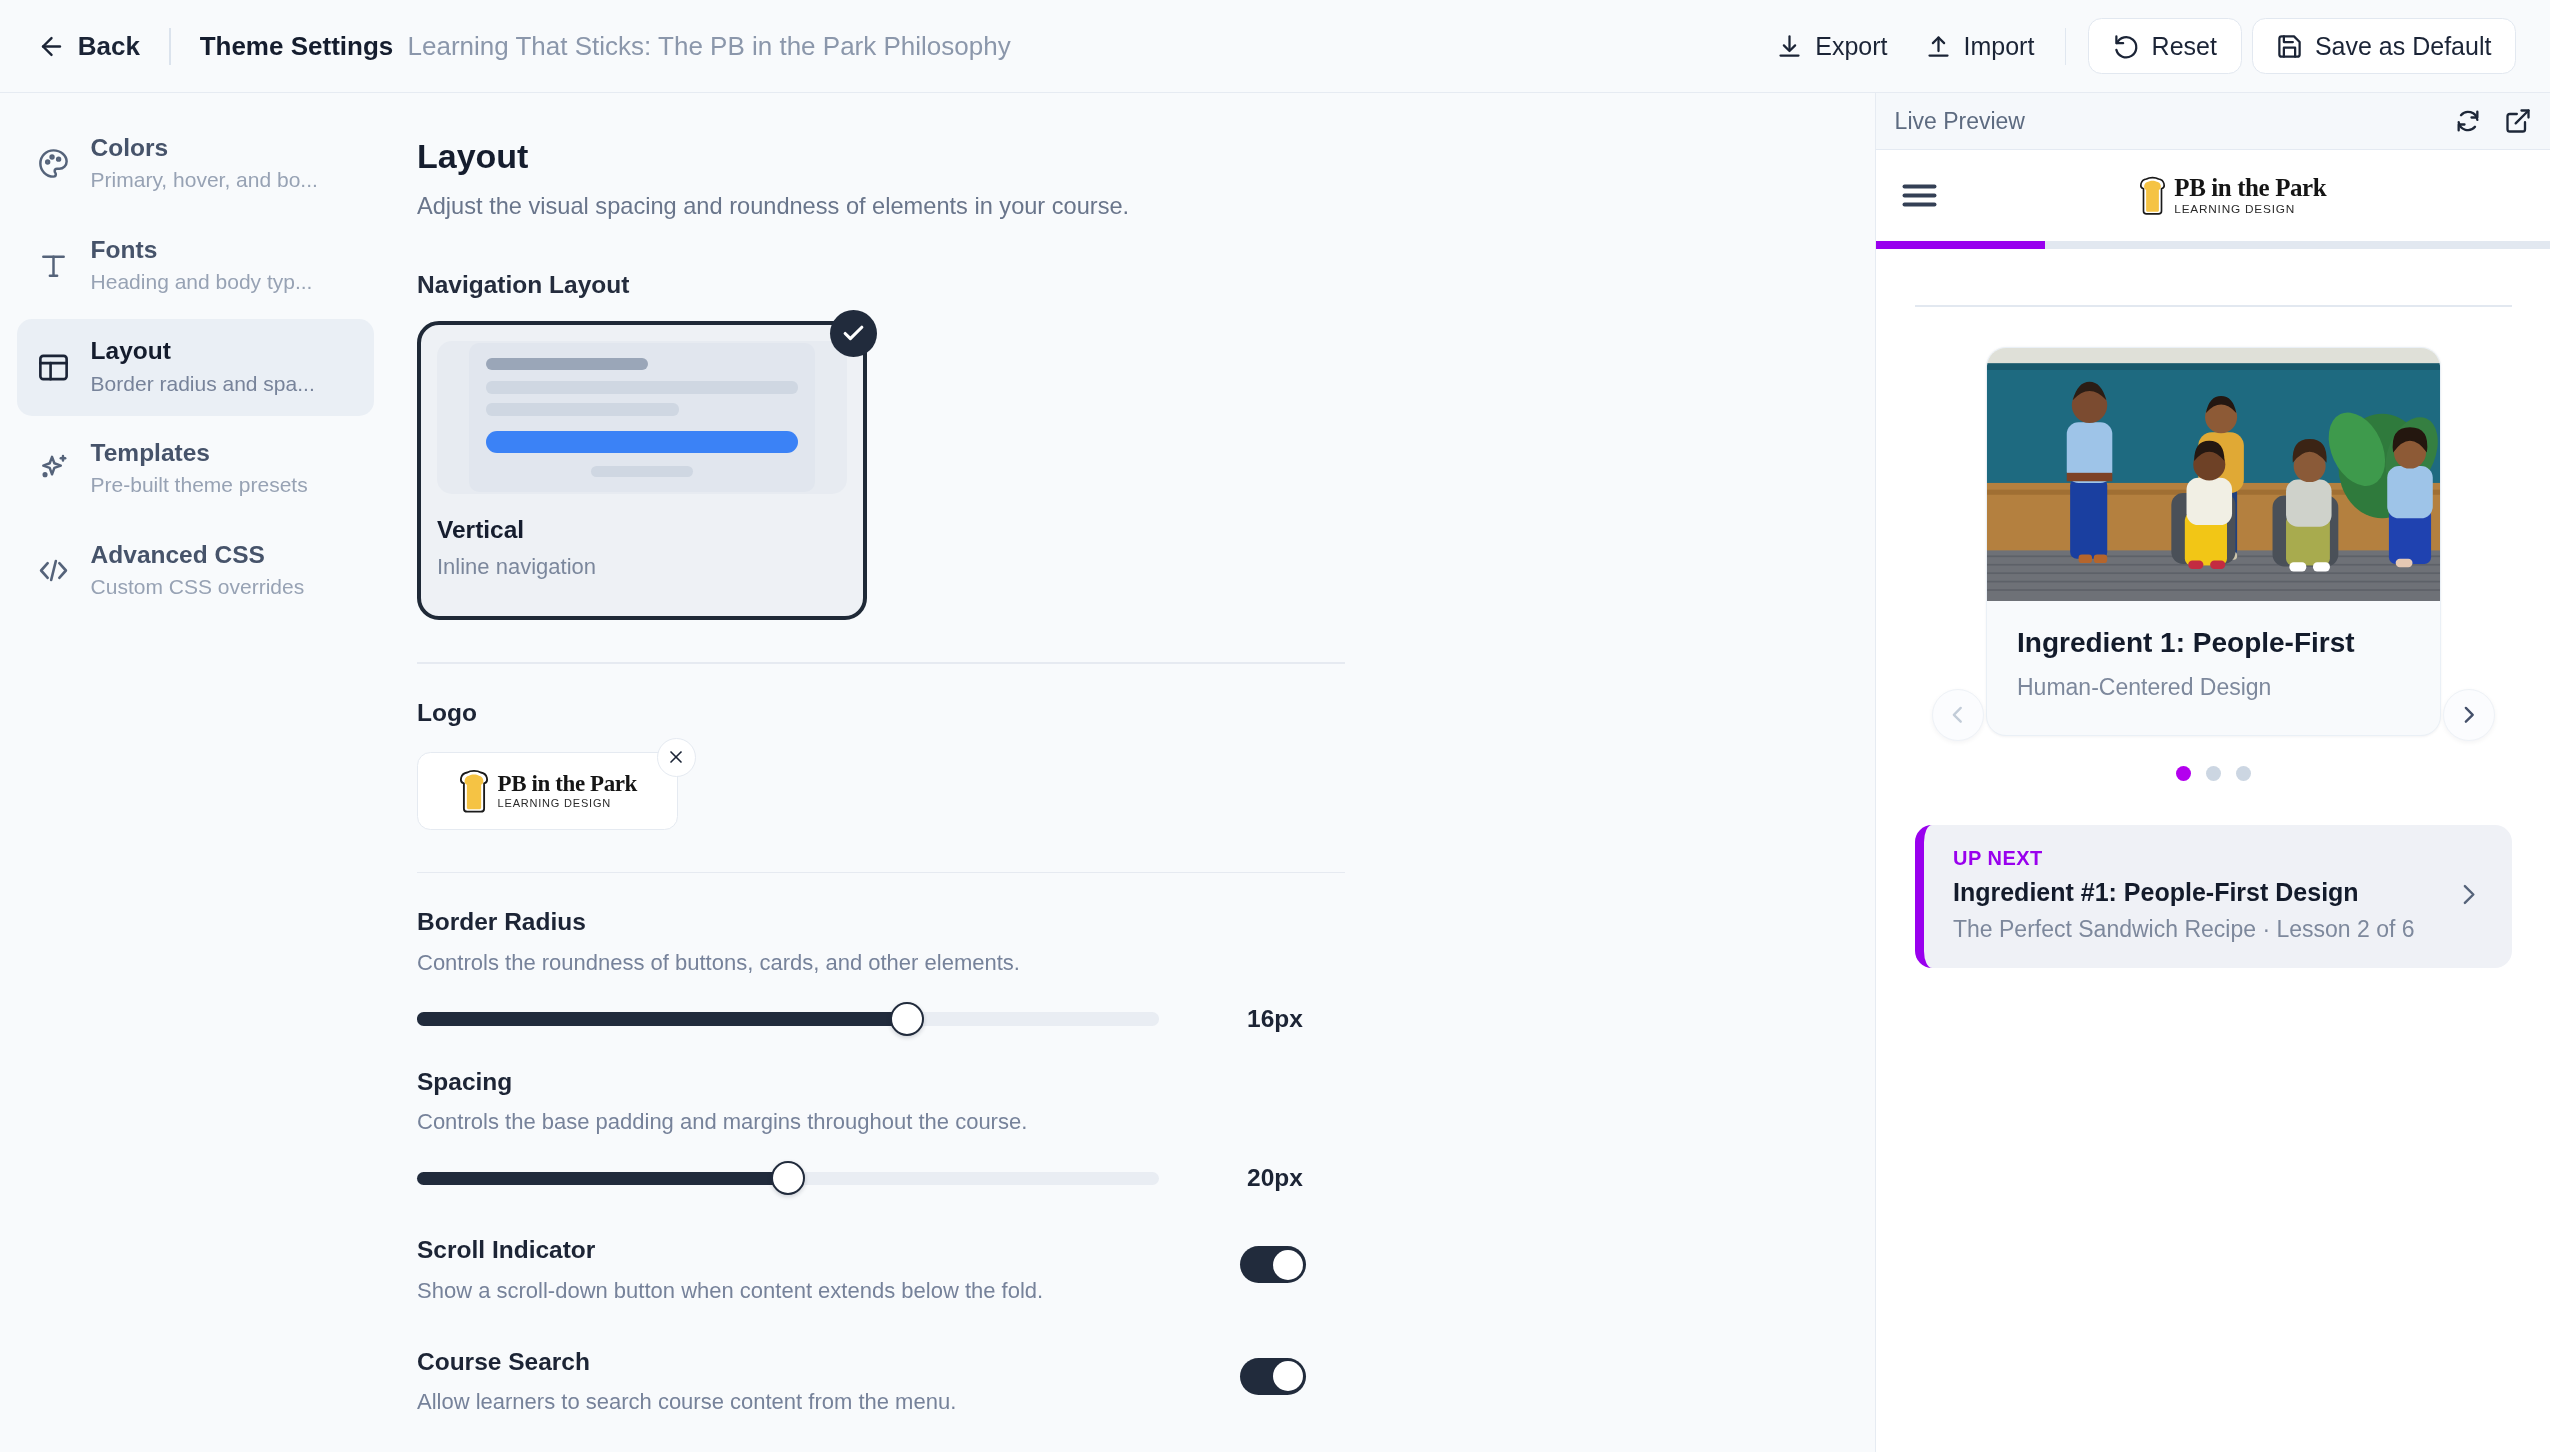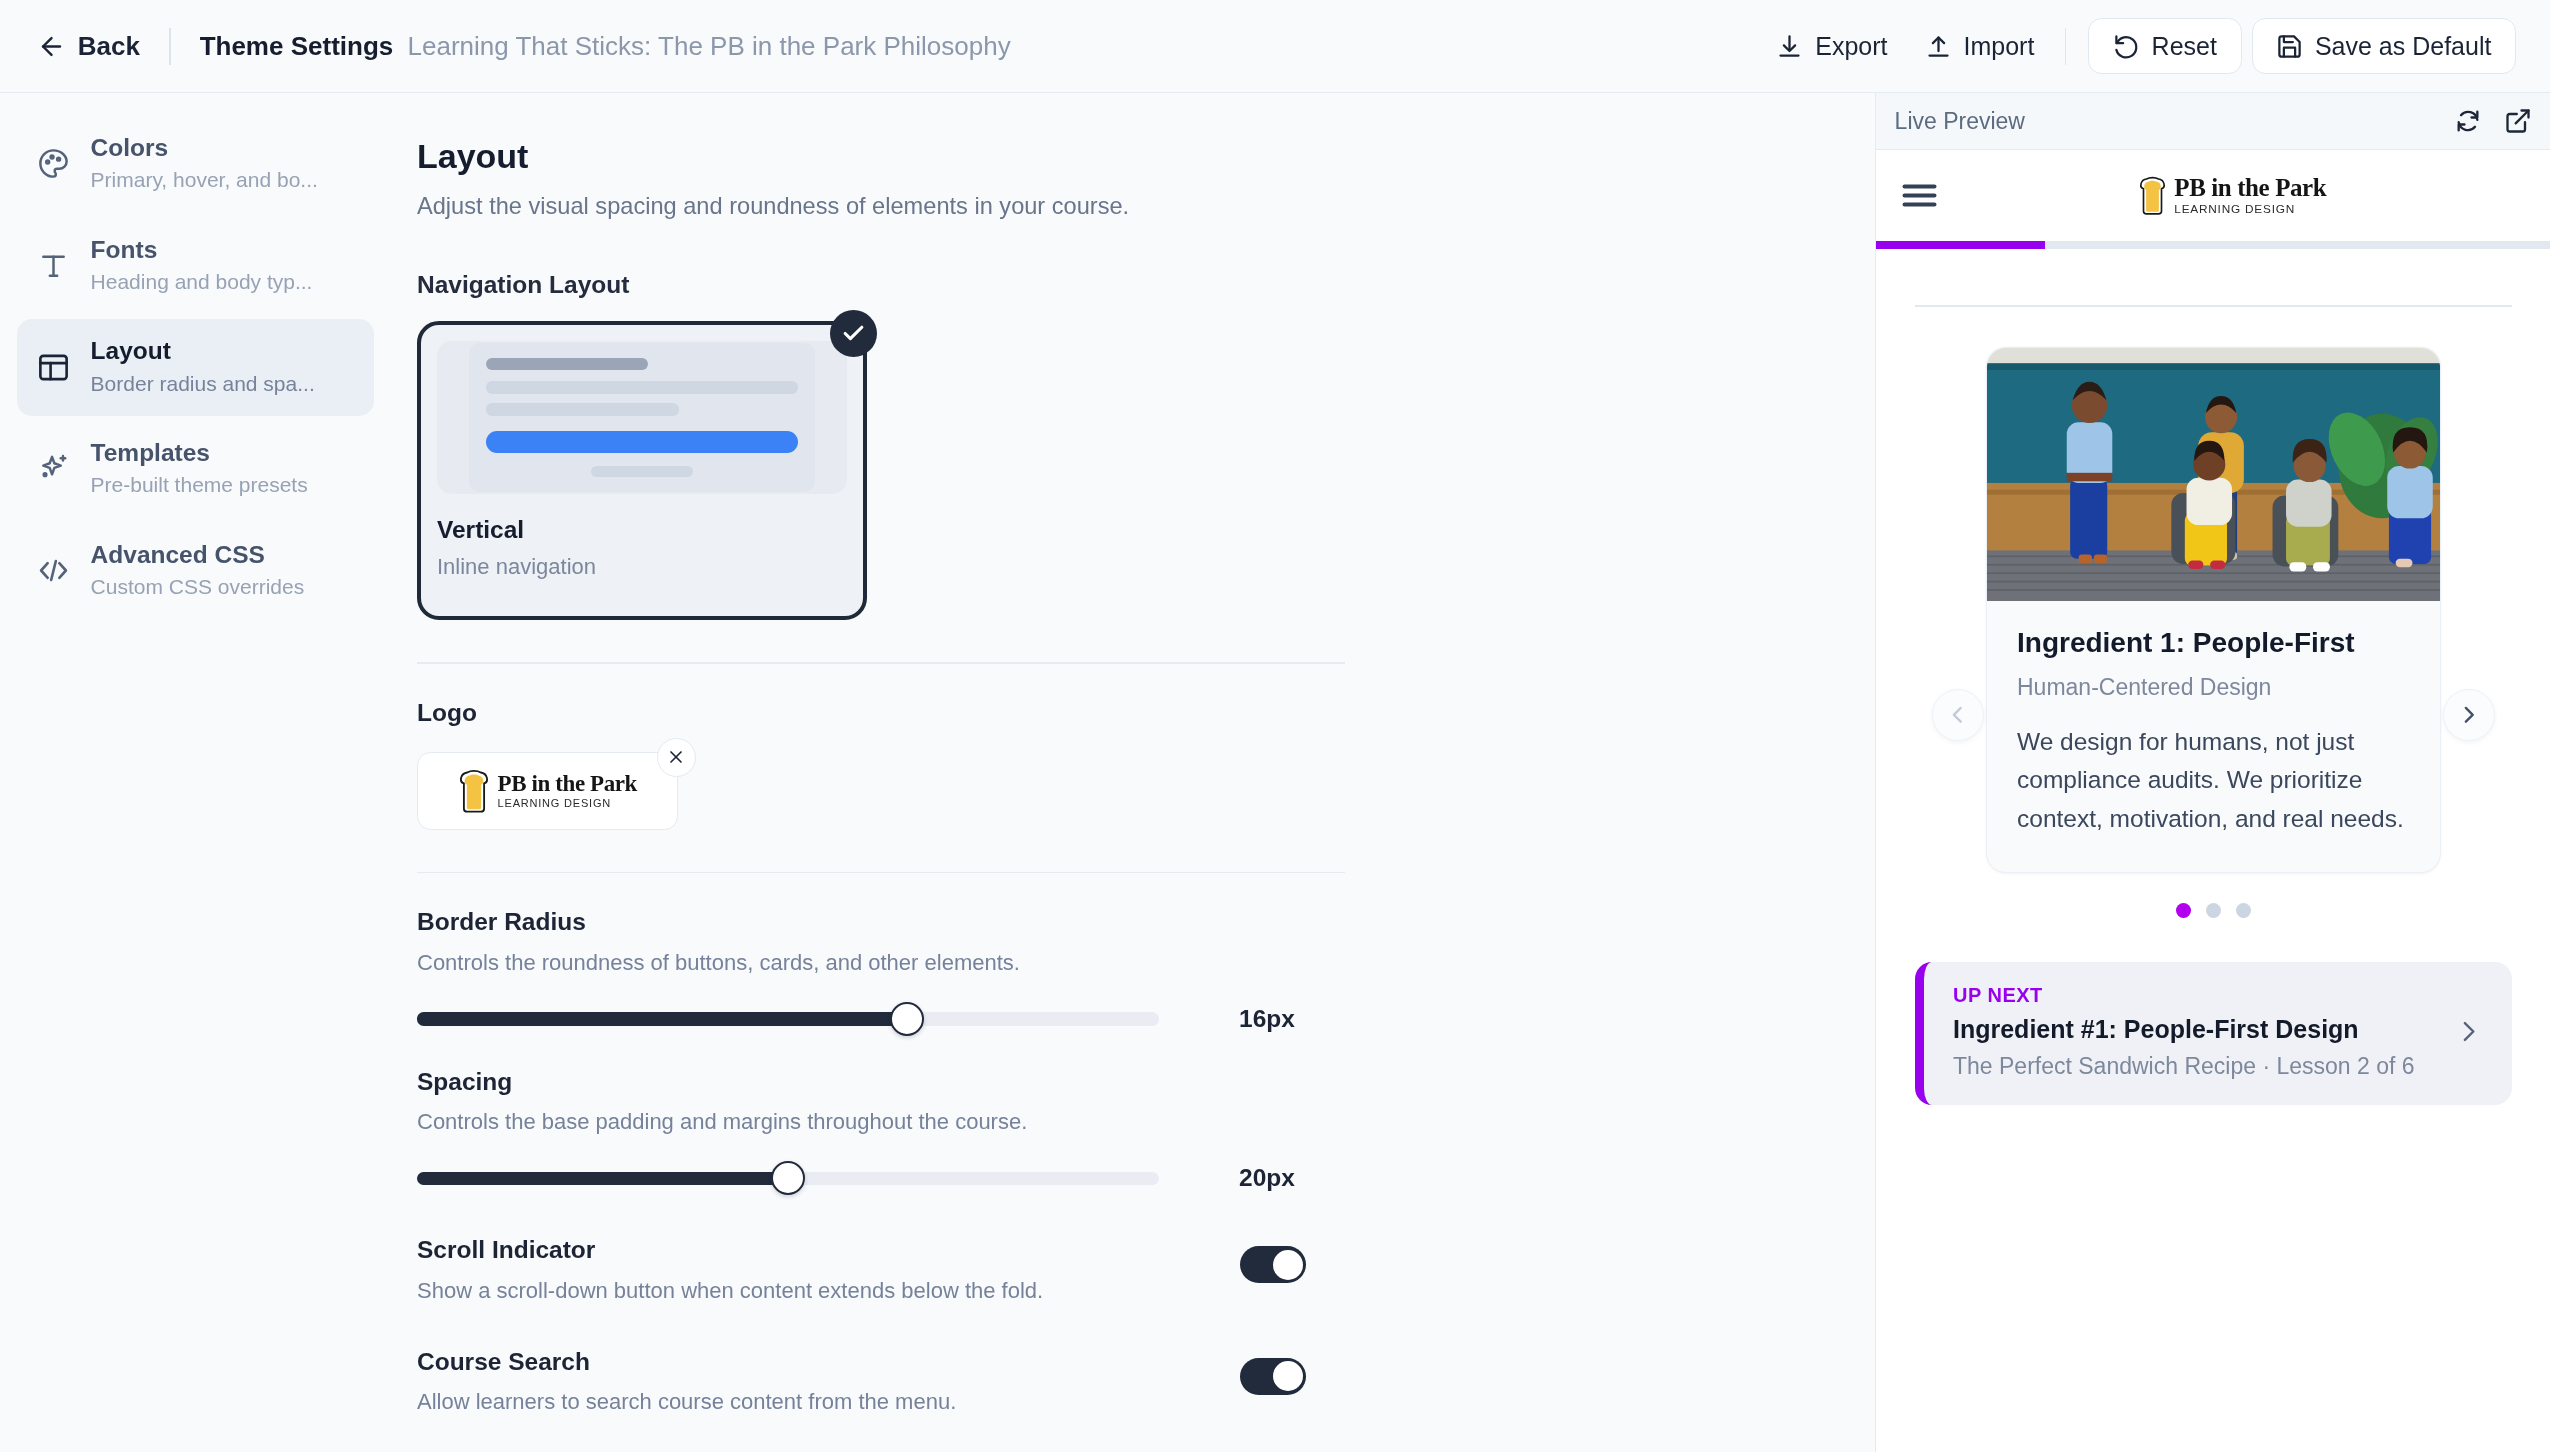--- a/index.html
+++ b/index.html
@@ -137,21 +137,21 @@
     width: 39px; height: 39px; border-radius: 50%;
     background: #ffffff; border: 1.7px solid #e5eaf1;
     display: flex; align-items: center; justify-content: center; cursor: pointer;
   }
   .pb-logo { display: flex; align-items: center; gap: 7.6px; }
   .pb-logo .words { line-height: 1; }
   .pb-logo .w1 { font-family: "Liberation Serif", serif; font-weight: 700; color: #151515; letter-spacing: -0.4px; }
   .pb-logo .w2 { color: #2a2a2a; letter-spacing: 0.8px; }
 
   
-  .slider-row { display: flex; align-items: center; margin-top: 29px; gap: 4px; }
+  .slider-row { display: flex; align-items: center; margin-top: 29px; gap: 12px; }
   .track {
     width: 742px; height: 13.5px; border-radius: 6.7px; background: #e9edf3;
     position: relative; cursor: pointer;
   }
   .track .fill { position: absolute; left: 0; top: 0; height: 13.5px; border-radius: 6.7px; background: #212b3c; }
   .track .knob {
     position: absolute; top: 50%; width: 34px; height: 34px; border-radius: 50%;
     background: #ffffff; border: 2.5px solid #212b3c; transform: translate(-50%, -50%);
     box-shadow: 0 1.7px 4.2px rgba(20,28,45,.18);
   }
@@ -555,21 +555,20 @@
               <rect x="476" y="140" width="54" height="62" rx="14" fill="#9ec4e8"></rect>
               <circle cx="503" cy="124" r="19" fill="#8d5a36"></circle>
               <path d="M483 124 q20 -28 40 0 q4 -30 -20 -30 q-24 0 -20 30z" fill="#24170f"></path>
               <rect x="486" y="250" width="20" height="10" rx="5" fill="#e6c9b4"></rect>
             </g>
           </svg>
         </div>
         <div class="c-txt">
           <div class="c-title">Ingredient 1: People-First</div>
           <div class="c-sub">Human-Centered Design</div>
-          <div class="c-body">We design for humans, not just compliance audits. We prioritize context, motivation, and real needs.</div>
         </div>
       </div>
 
       <div class="c-arrow right">
         <svg style="width:23.6px;height:23.6px" viewBox="0 0 24 24" fill="none" stroke="#44506a" stroke-width="2.4" stroke-linecap="round" stroke-linejoin="round">
             <polyline points="9 5 16 12 9 19"></polyline>
           </svg>
       </div>
     </div>
 

